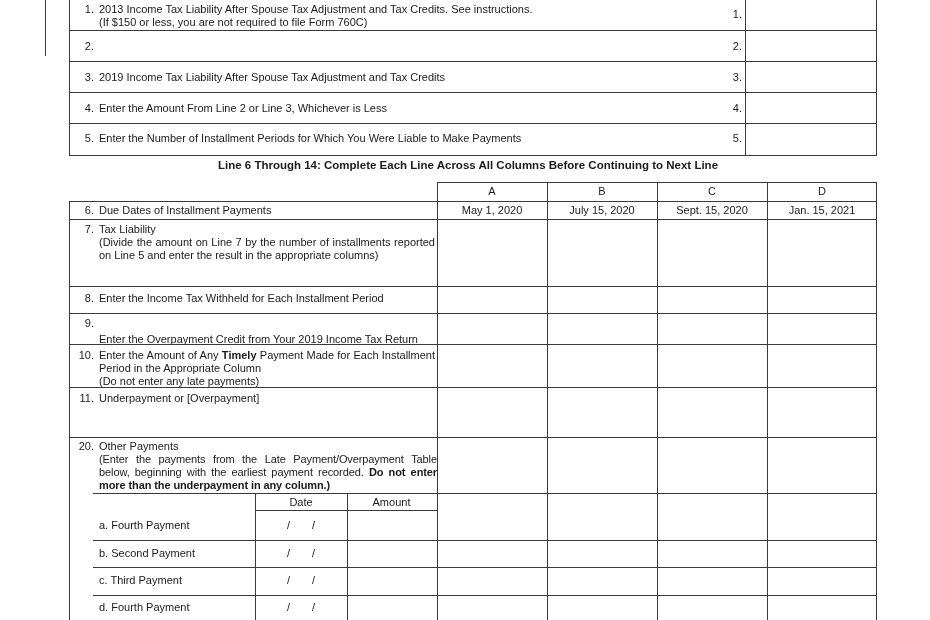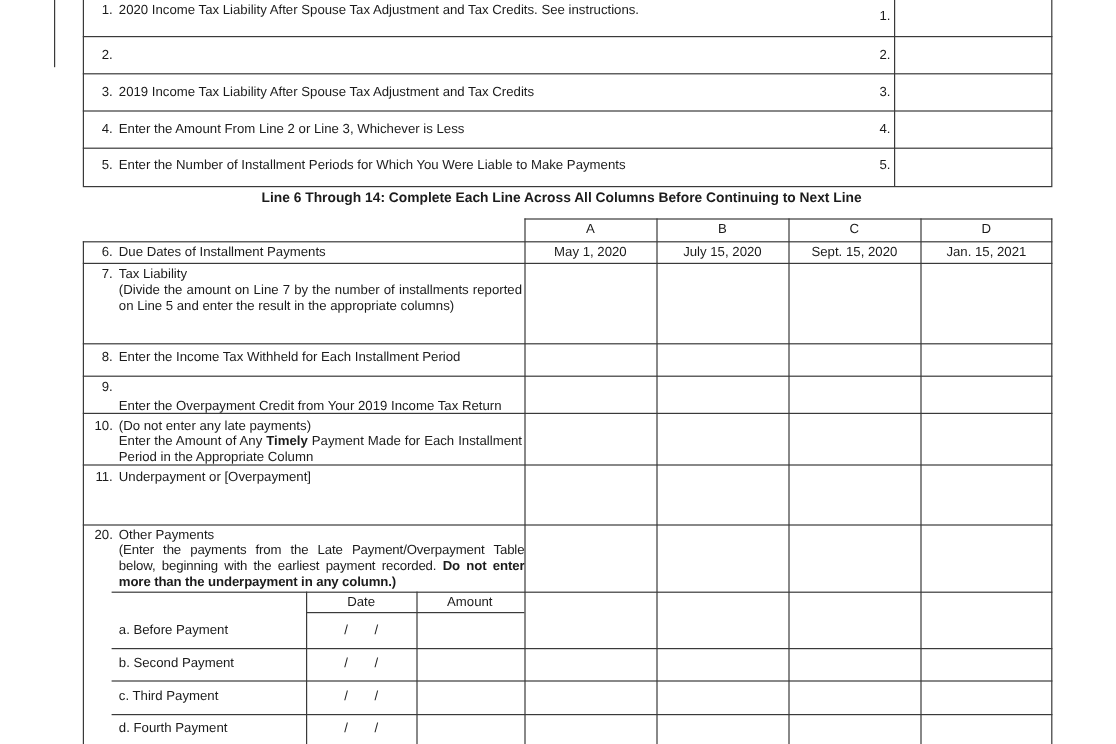--- a/index.html
+++ b/index.html
@@ -25,21 +25,22 @@
   .cell{position:absolute;background:transparent;cursor:text;}
   .slashrow{position:absolute;left:255px;width:92px;display:flex;justify-content:center;gap:22px;font-size:11px;line-height:13px;}
 </style>
 </head>
 <body>
 
 <div class="canvas">
 
   <div class="txt numcol" style="top:3px">1.</div>
   <div class="txt" style="left:99px;top:3px">
-    <span style="display:block">2020 Income Tax Liability After Spouse Tax Adjustment and Tax Credits. See instructions.</span>
+    <span style="display:block">2013 Income Tax Liability After Spouse Tax Adjustment and Tax Credits. See instructions.</span>
+    <span style="display:block">(If $150 or less, you are not required to file Form 760C)</span>
   </div>
   <div class="txt right" style="left:690px;top:8px;width:52px">1.</div>
 
   <div class="txt numcol" style="top:40px">2.</div>
   <div class="txt right" style="left:690px;top:40px;width:52px">2.</div>
 
   <div class="txt numcol" style="top:71px">3.</div>
   <div class="txt" style="left:99px;top:71px">2019 Income Tax Liability After Spouse Tax Adjustment and Tax Credits</div>
   <div class="txt right" style="left:690px;top:71px;width:52px">3.</div>
 
@@ -73,39 +74,39 @@
   </div>
 
   <div class="txt numcol" style="top:292px">8.</div>
   <div class="txt" style="left:99px;top:292px">Enter the Income Tax Withheld for Each Installment Period</div>
 
   <div class="txt numcol" style="top:317px">9.</div>
   <div class="desc wrap just" style="top:333px">Enter the Overpayment Credit from Your 2019 Income Tax Return</div>
 
   <div class="txt numcol" style="top:349px">10.</div>
   <div class="desc wrap" style="top:349px">
+    <span class="detail just"><span>Enter the Amount of Any </span><span class="b">Timely</span><span> Payment Made for Each Installment Period in the Appropriate Column</span></span>
     <span class="detail">(Do not enter any late payments)</span>
-    <span class="detail just"><span>Enter the Amount of Any </span><span class="b">Timely</span><span> Payment Made for Each Installment Period in the Appropriate Column</span></span>
   </div>
 
   <div class="txt numcol" style="top:392px">11.</div>
   <div class="desc wrap" style="top:392px">
     <span class="title">Underpayment or [Overpayment]</span>
   </div>
 
   <div class="txt numcol" style="top:440px">20.</div>
   <div class="desc wrap" style="top:440px;width:338px">
     <span class="title">Other Payments</span>
     <span class="detail just small"><span>(Enter the payments from the Late Payment/Overpayment Table below, beginning with the earliest payment recorded. </span><span class="b">Do not enter more than the underpayment in any column.)</span></span>
   </div>
 
   <div class="txt center" style="left:255px;top:496px;width:92px">Date</div>
   <div class="txt center" style="left:347px;top:496px;width:89px">Amount</div>
 
-  <div class="txt" style="left:99px;top:519px">a. Before Payment</div>
+  <div class="txt" style="left:99px;top:519px">a. Fourth Payment</div>
   <div class="slashrow" style="top:519px">
       <span>/</span>
       <span>/</span>
     </div>
 
   <div class="txt" style="left:99px;top:547px">b. Second Payment</div>
   <div class="slashrow" style="top:547px">
       <span>/</span>
       <span>/</span>
     </div>

